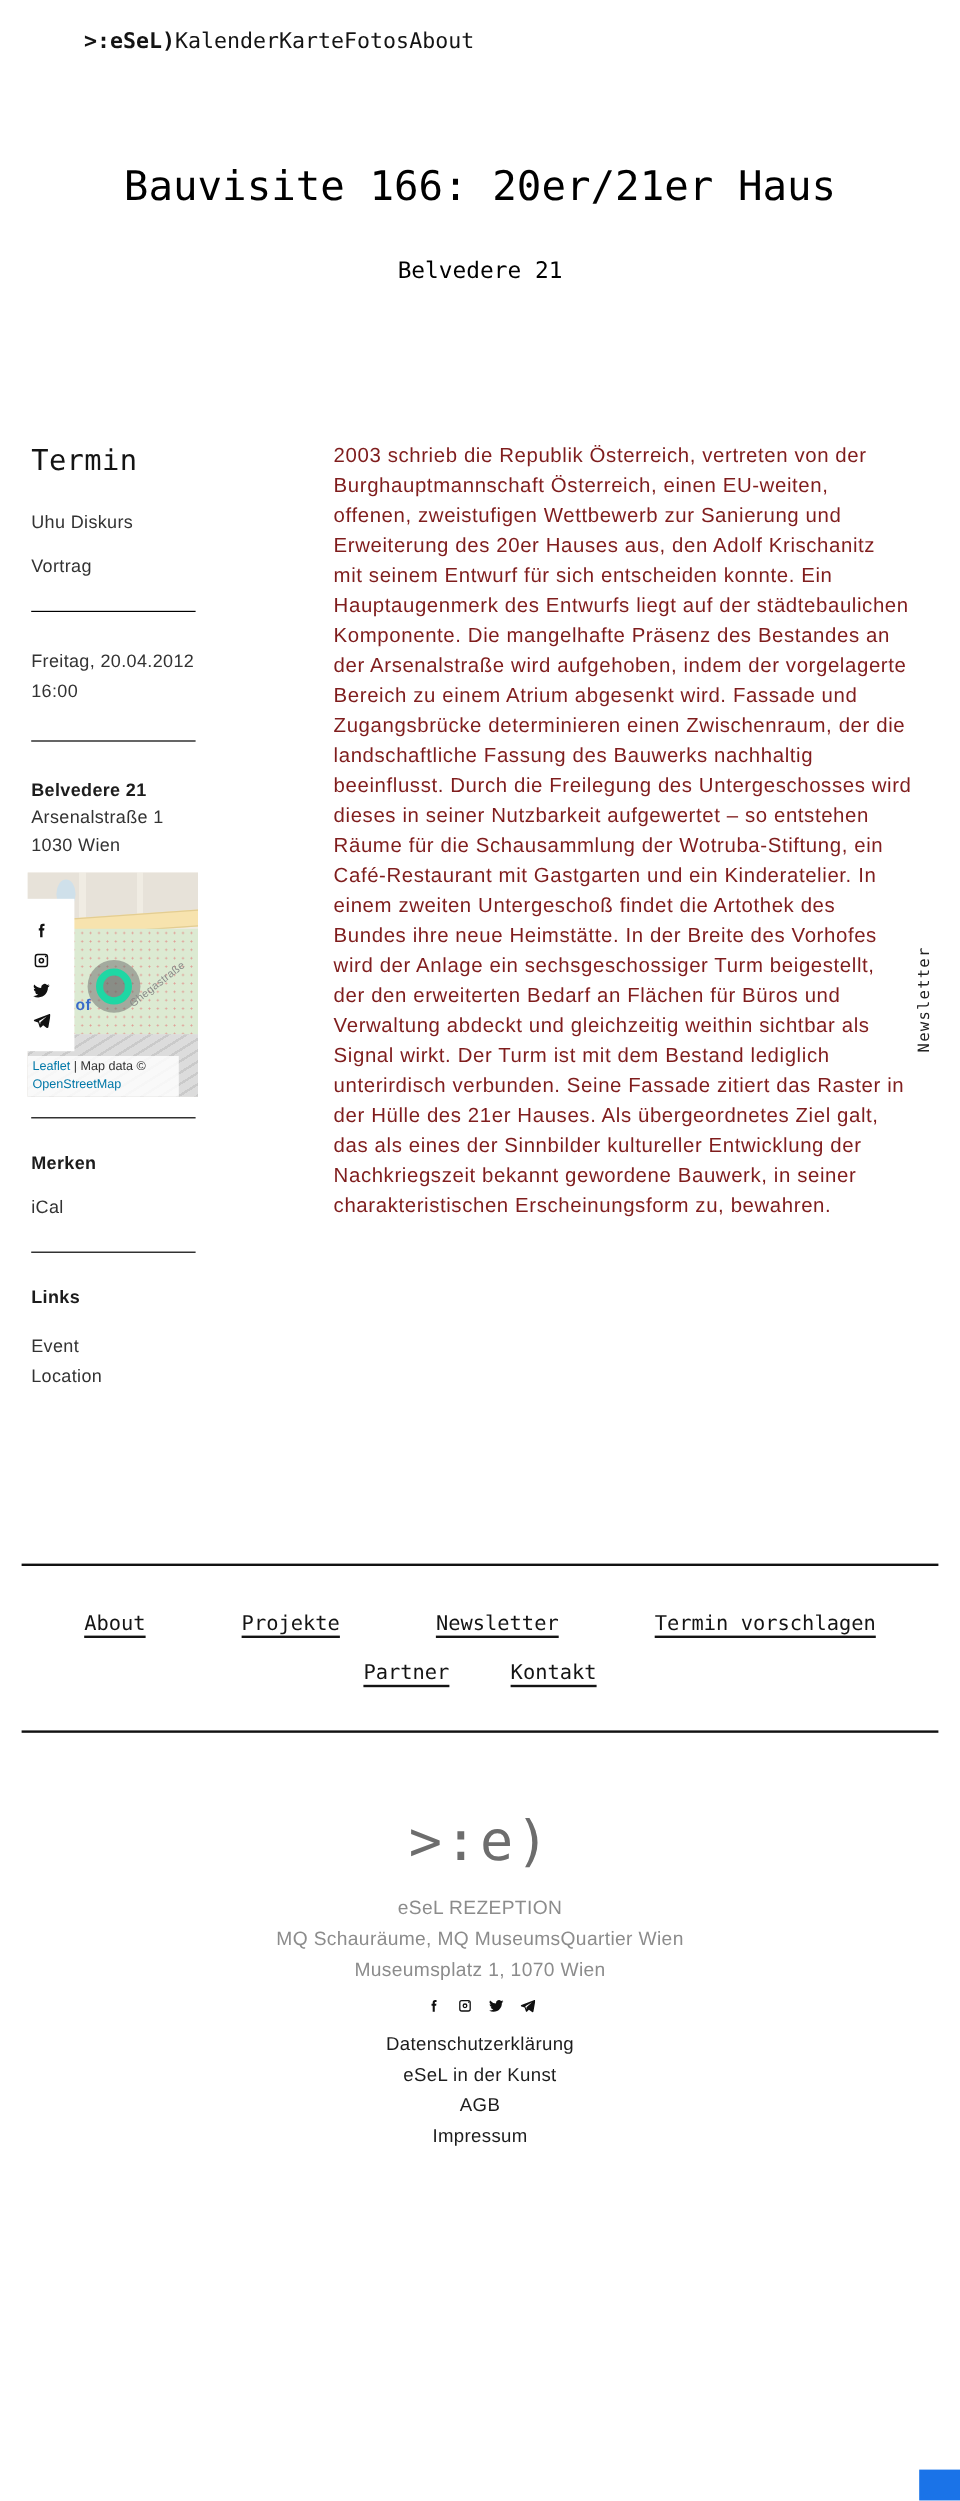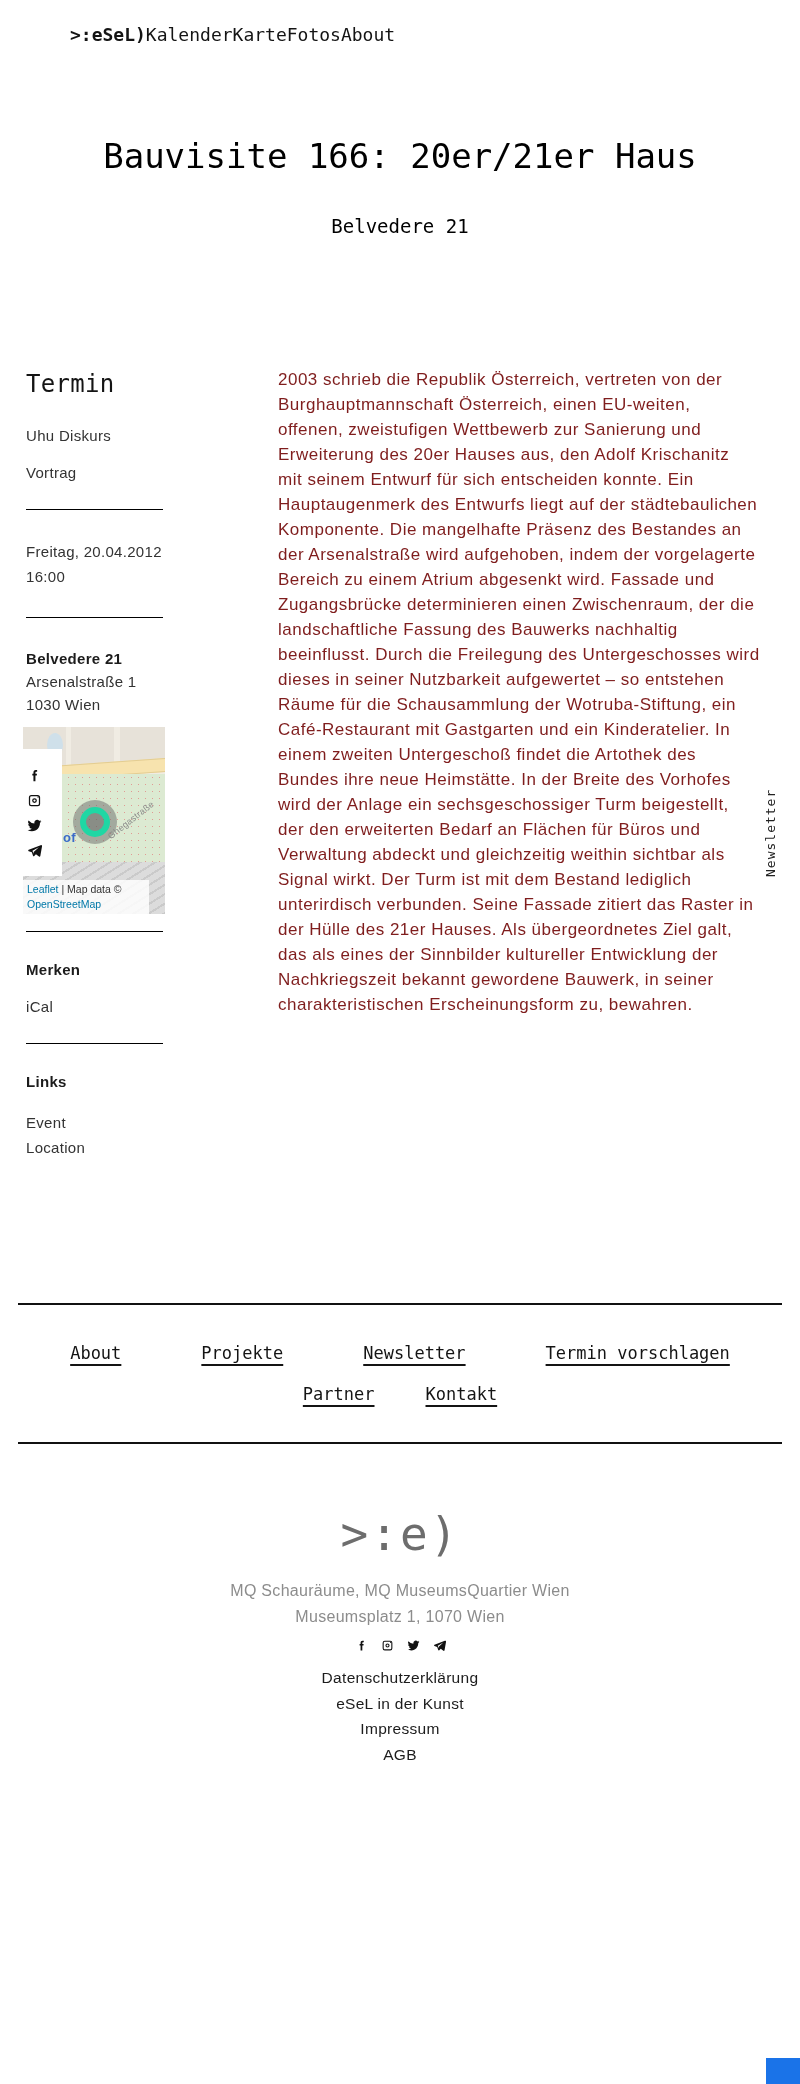--- a/index.html
+++ b/index.html
@@ -210,20 +210,21 @@
   </div>
   <div class="fnav row2">
     <a>Partner</a>
     <a>Kontakt</a>
   </div>
   <hr class="footer-rule rule-bottom">
 
   <div class="footer">
     <div class="footer-logo">&gt;:e)</div>
     <div class="footer-grey">
+      <div>eSeL REZEPTION</div>
       <div>MQ Schauräume, MQ MuseumsQuartier Wien</div>
       <div>Museumsplatz 1, 1070 Wien</div>
     </div>
     <div class="footer-social">
       <a class="icon" title="facebook">
         <svg viewBox="0 0 24 24">
             <path d="M13.5 9H16l-.4 3h-2.1v9h-3.2v-9H8.5V9h1.8V7.1C10.3 4.6 11.4 3 14 3h2.2v3h-1.4c-1 0-1.3.4-1.3 1.4V9z"></path>
           </svg>
       </a>
       <a class="icon" title="instagram">
@@ -238,20 +239,20 @@
       </a>
       <a class="icon" title="telegram">
         <svg viewBox="0 0 24 24">
             <path d="M21.9 3.4 2.7 10.8c-1 .4-1 1.9.1 2.2l4.9 1.6 1.9 5.9c.3.9 1.4 1.1 2 .4l2.7-2.8 4.9 3.6c.8.6 1.9.2 2.1-.8l2.8-16c.2-1.1-.9-2-2.2-1.5zM19 6.6l-8.4 7.7-.3 3-1.5-4.8L19 6.6z"></path>
           </svg>
       </a>
     </div>
     <div class="footer-links">
       <a>Datenschutzerklärung</a>
       <a>eSeL in der Kunst</a>
+      <a>AGB</a>
       <a>Impressum</a>
-      <a>AGB</a>
     </div>
   </div>
 
   <a class="widget-btn"></a>
 
 </div>
 
 </body></html>

